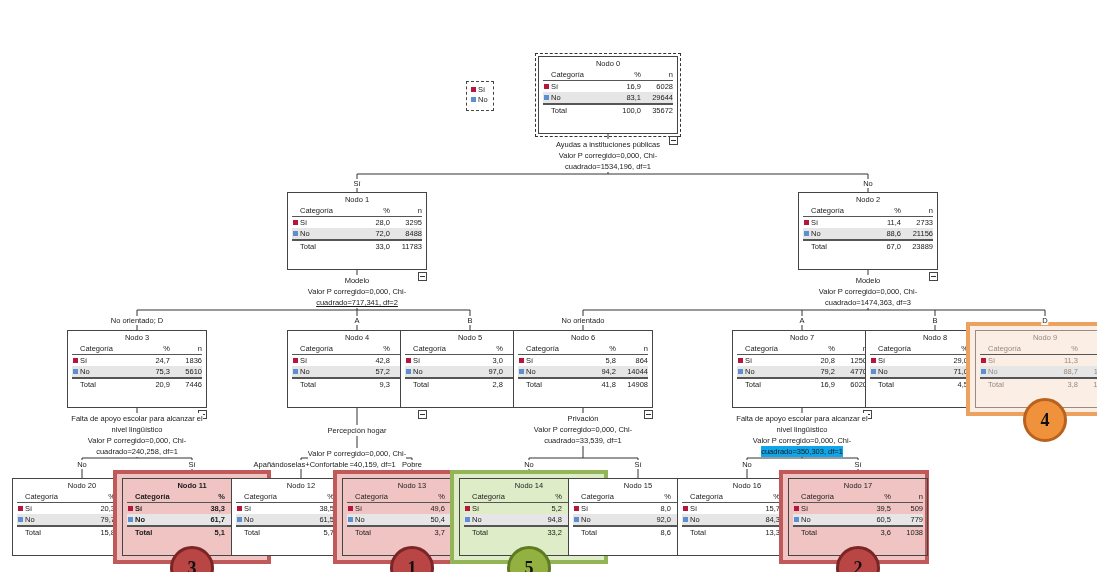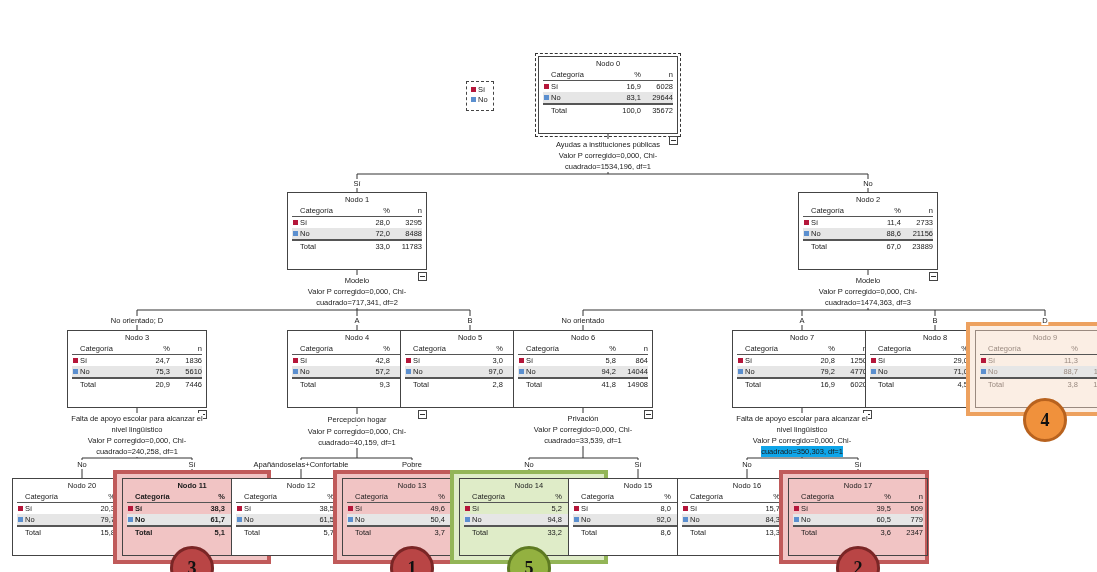--- a/index.html
+++ b/index.html
@@ -580,49 +580,49 @@
               <td class="c3">509</td>
             </tr>
             <tr class="rowno">
               <td class="c1"><span class="sw no">No</span></td>
               <td class="c2">60,5</td>
               <td class="c3">779</td>
             </tr>
             <tr>
               <td class="c1">Total</td>
               <td class="c2">3,6</td>
-              <td class="c3">2347</td>
+              <td class="c3">1038</td>
             </tr>
           </tbody>
         </table>
       </div>
     </div>
     <div class="split" style="left: 508px; top: 139px;">
       <div style="background: rgb(255, 255, 255); display: table; margin: 0px auto;">Ayudas a instituciones públicas</div>
       <div style="background: rgb(255, 255, 255); display: table; margin: 0px auto;">Valor P corregido=0,000, Chi-</div>
       <div style="background: rgb(255, 255, 255); display: table; margin: 0px auto;">cuadrado=1534,196, df=1</div>
     </div>
     <div class="split" style="left: 257px; top: 275px;">
       <div style="background: rgb(255, 255, 255); display: table; margin: 0px auto;">Modelo</div>
       <div style="background: rgb(255, 255, 255); display: table; margin: 0px auto;">Valor P corregido=0,000, Chi-</div>
-      <div style="background: rgb(255, 255, 255); display: table; margin: 0px auto;">cuadrado=717,341, df=2</div>
+      <div style="background: rgb(255, 255, 255); display: table; margin: 0px auto; text-decoration: underline;">cuadrado=717,341, df=2</div>
     </div>
     <div class="split" style="left: 768px; top: 275px;">
       <div style="background: rgb(255, 255, 255); display: table; margin: 0px auto;">Modelo</div>
       <div style="background: rgb(255, 255, 255); display: table; margin: 0px auto;">Valor P corregido=0,000, Chi-</div>
       <div style="background: rgb(255, 255, 255); display: table; margin: 0px auto;">cuadrado=1474,363, df=3</div>
     </div>
     <div class="split" style="left: 37px; top: 413px;">
       <div style="background: rgb(255, 255, 255); display: table; margin: 0px auto;">Falta de apoyo escolar para alcanzar el</div>
       <div style="background: rgb(255, 255, 255); display: table; margin: 0px auto;">nivel lingüístico</div>
       <div style="background: rgb(255, 255, 255); display: table; margin: 0px auto;">Valor P corregido=0,000, Chi-</div>
       <div style="background: rgb(255, 255, 255); display: table; margin: 0px auto;">cuadrado=240,258, df=1</div>
     </div>
     <div class="split" style="left: 257px; top: 413px;">
-      <div style="background: rgb(255, 255, 255); display: table; margin: 1px auto;">Percepción hogar</div>
+      <div style="background: rgb(255, 255, 255); display: table; margin: 12px auto;">Percepción hogar</div>
       <div style="background: rgb(255, 255, 255); display: table; margin: 0px auto;">Valor P corregido=0,000, Chi-</div>
       <div style="background: rgb(255, 255, 255); display: table; margin: 0px auto;">cuadrado=40,159, df=1</div>
     </div>
     <div class="split" style="left: 483px; top: 413px;">
       <div style="background: rgb(255, 255, 255); display: table; margin: 0px auto;">Privación</div>
       <div style="background: rgb(255, 255, 255); display: table; margin: 0px auto;">Valor P corregido=0,000, Chi-</div>
       <div style="background: rgb(255, 255, 255); display: table; margin: 0px auto;">cuadrado=33,539, df=1</div>
     </div>
     <div class="split" style="left: 702px; top: 413px;">
       <div style="background: rgb(255, 255, 255); display: table; margin: 0px auto;">Falta de apoyo escolar para alcanzar el</div>

